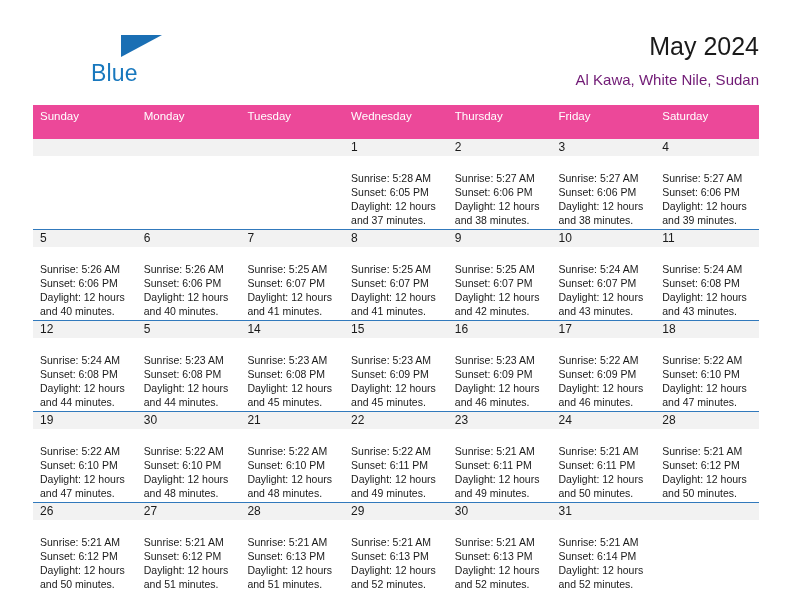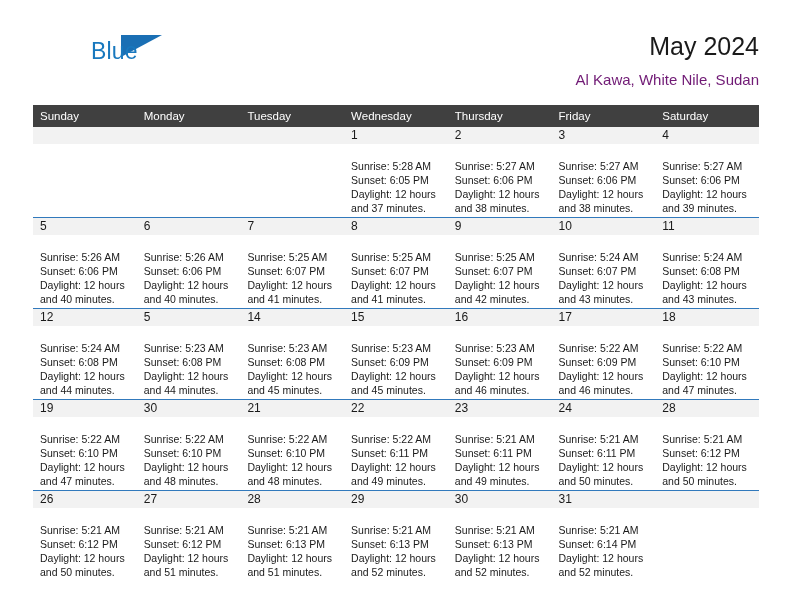--- a/index.html
+++ b/index.html
@@ -43,21 +43,21 @@
     left: 3px;
     top: 2px;
     font-size: 23px;
     letter-spacing: 0.2px;
     color: #231f20;
     font-family: "Liberation Sans", sans-serif;
   }
   .brand-blue {
     position: absolute;
     left: 58px;
-    top: 10px;
+    top: 32px;
     font-size: 23px;
     letter-spacing: 0.2px;
     color: #1878be;
     font-family: "Liberation Sans", sans-serif;
   }
   .brand-mark {
     position: absolute;
     left: 88px;
     top: 7px;
     width: 0;
@@ -90,26 +90,26 @@
   .calendar {
     position: absolute;
     left: 33px;
     top: 105px;
     width: 726px;
     border-collapse: collapse;
     table-layout: fixed;
   }
 
   .calendar th {
-    background: #404040;
+    background: #ec4899;
     color: #ffffff;
     font-size: 11.5px;
     font-weight: normal;
     text-align: left;
-    padding: 5px 0 5px 7px;
+    padding: 5px 0 17px 7px;
     height: 11px;
     border: none;
   }
 
   .calendar td {
     vertical-align: top;
     padding: 0;
     border: none;
     border-top: 1px solid #3179bc;
     width: 103.71px;

